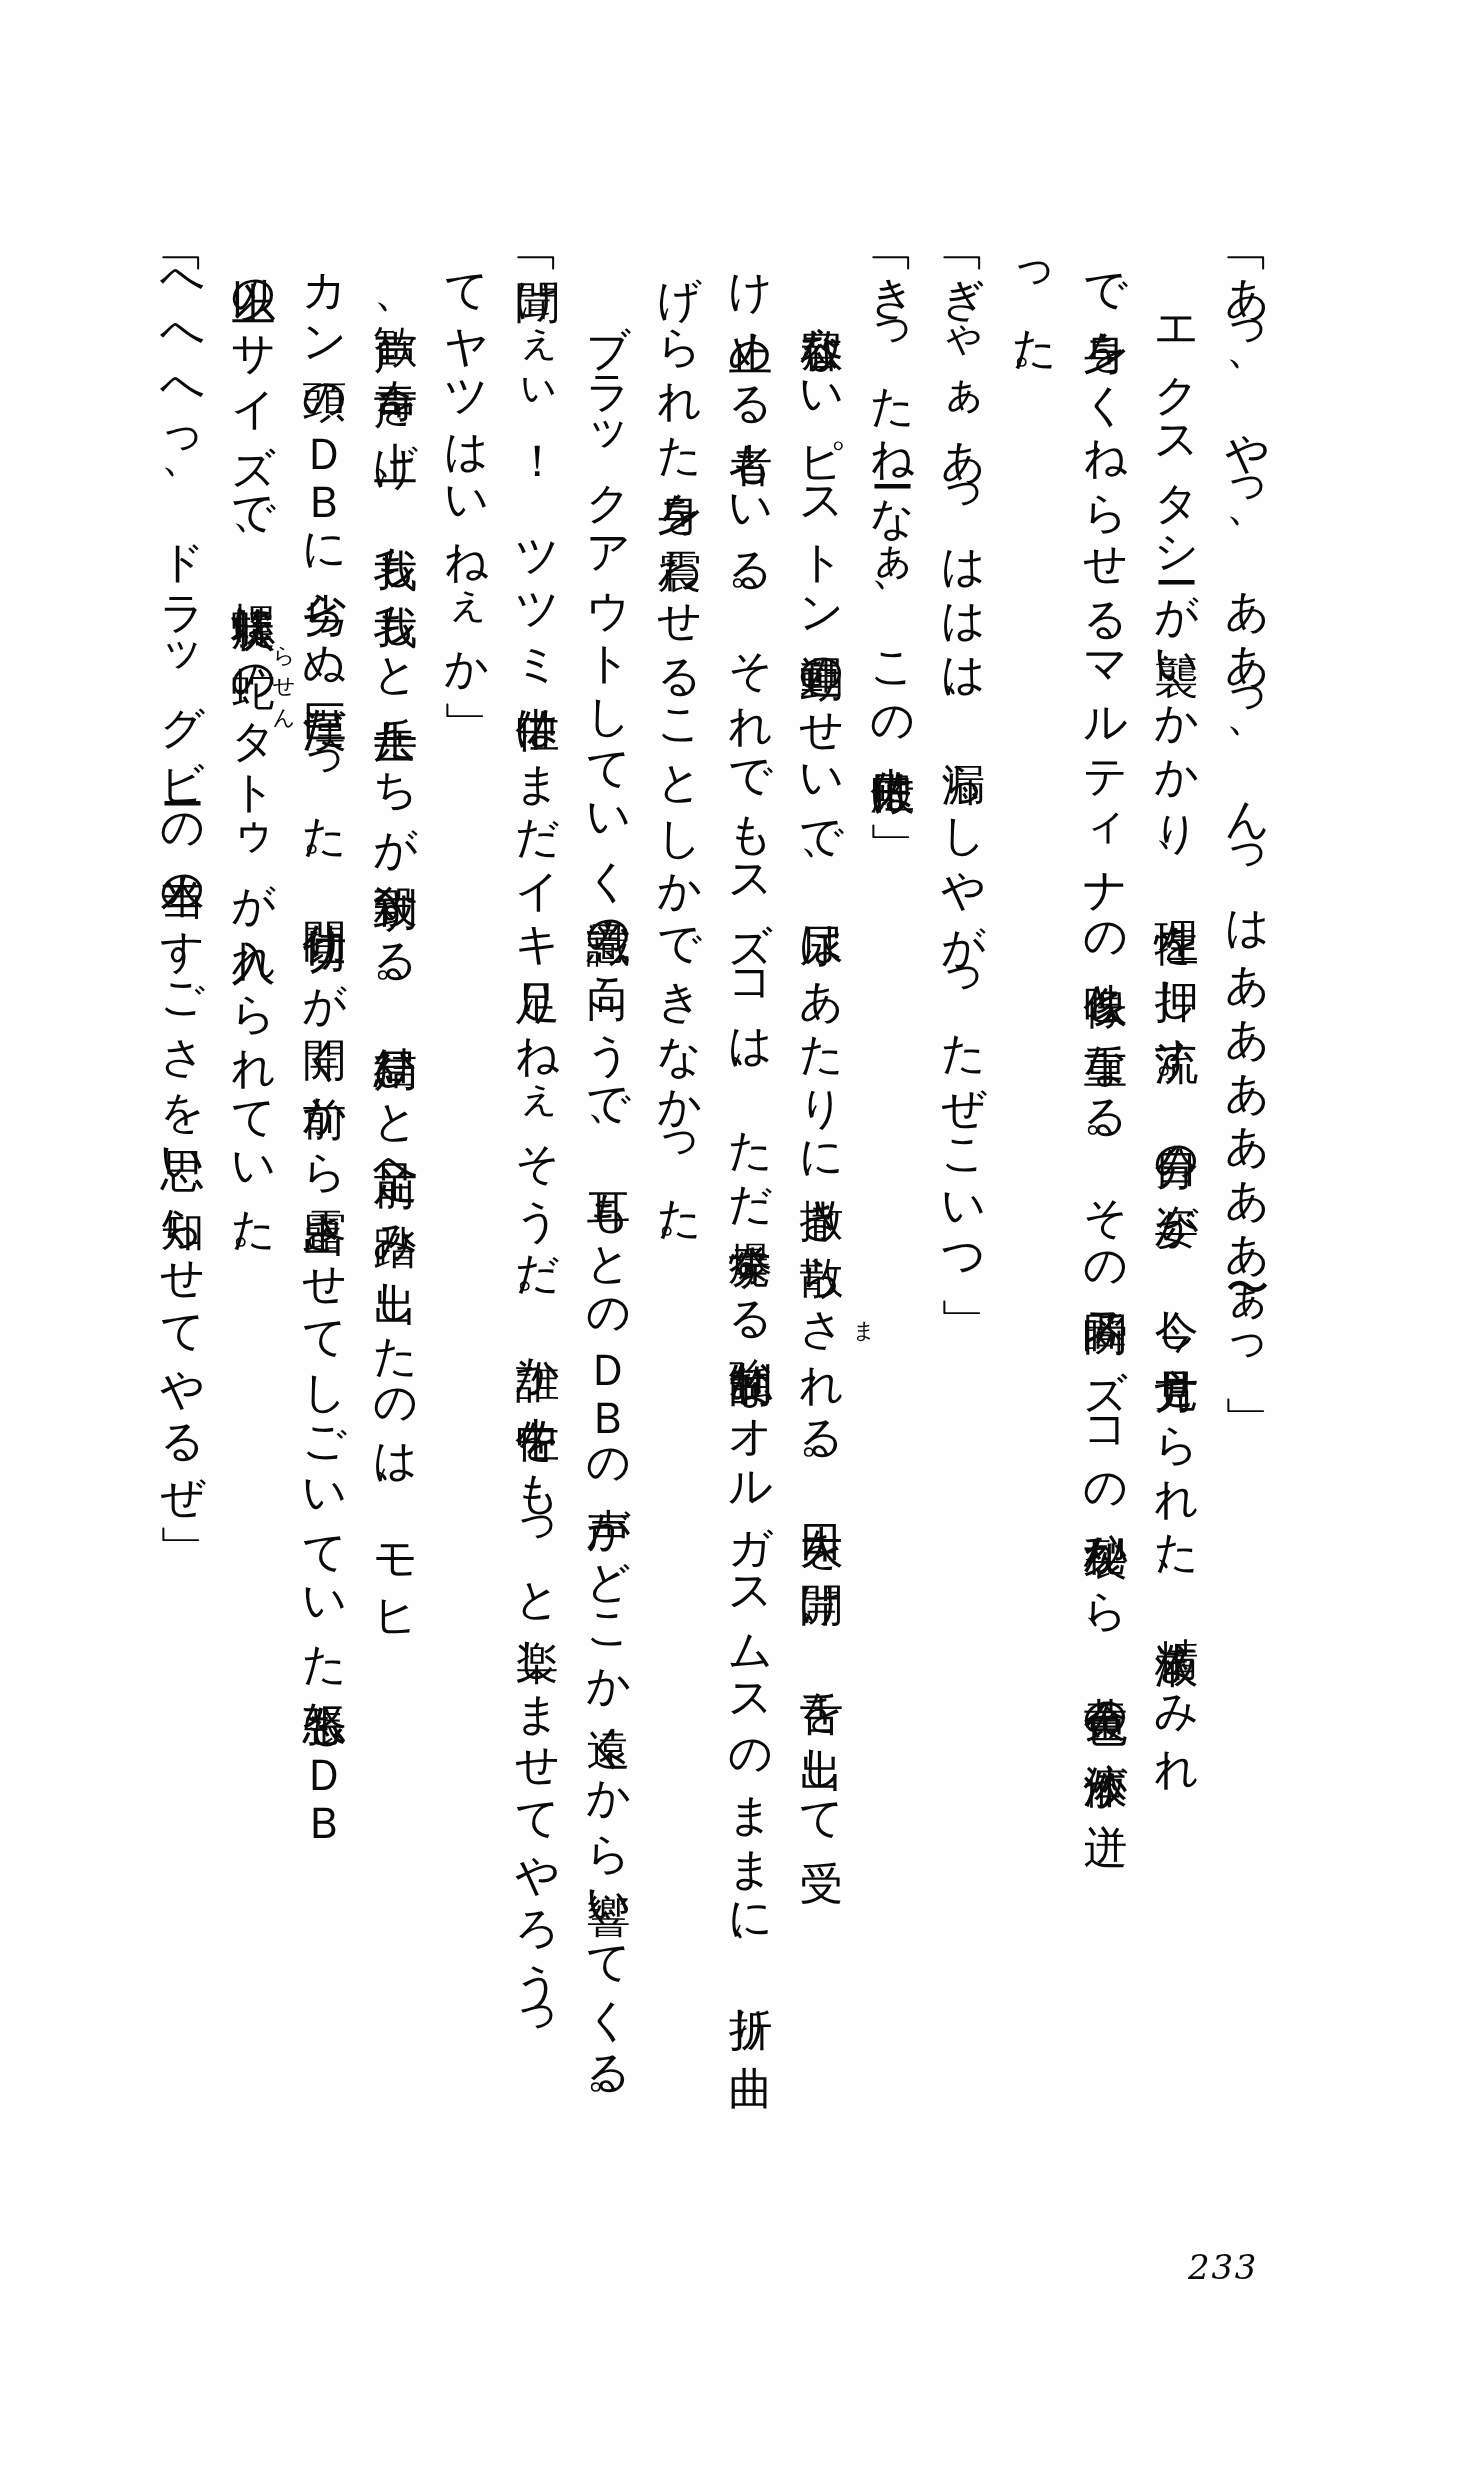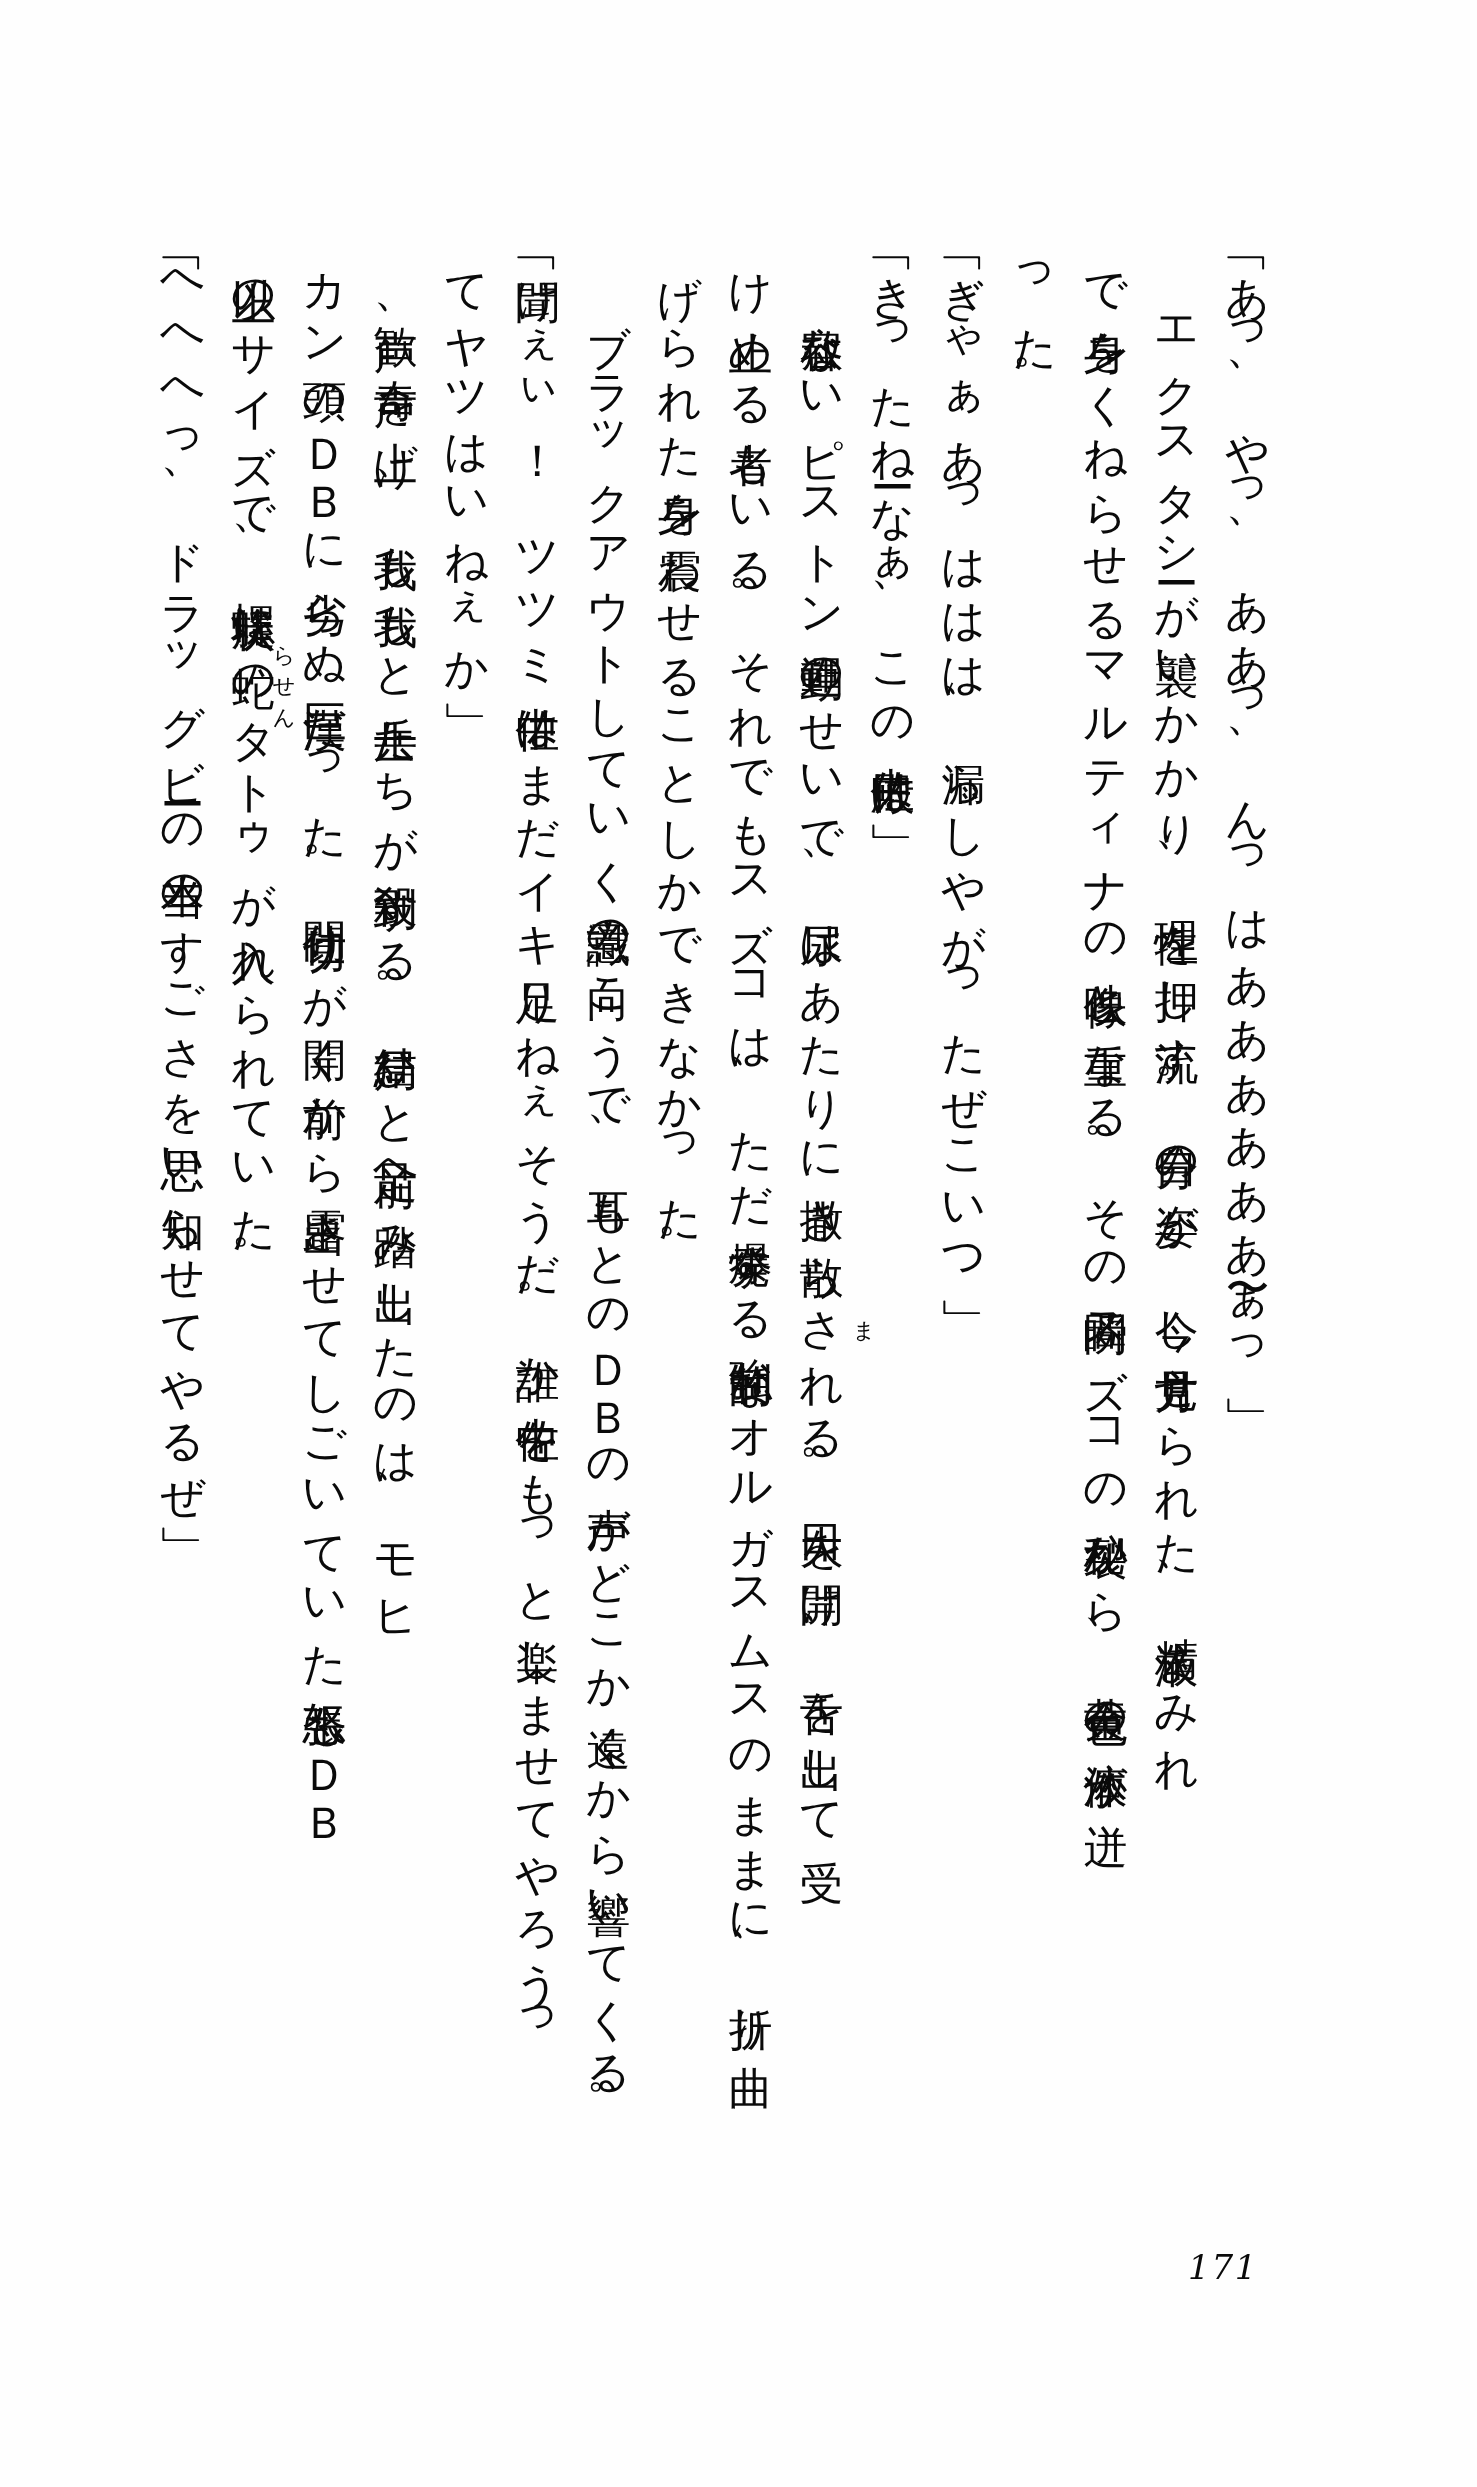--- a/index.html
+++ b/index.html
@@ -82,16 +82,16 @@
     <p class="text-line">　歓声、奇声を上げ、我も我もと兵士たちが殺到する。結局ひと足前へ踏み出したのは、モヒ</p>
     <p class="text-line">カン頭のＤＢに劣らぬ巨漢だった。間仕切りが開く前から露出させてしごいていた怒張もＤＢ</p>
     <p class="text-line">以上のサイズで、螺旋状に蛇のタトゥが入れられていた。</p>
     <p class="text-line">「へへへっ、ドラッグビーの本当のすごさを思い知らせてやるぜ」</p>
   </div>
 
   <span class="furigana furigana-ma">ま</span>
 
   <span class="furigana furigana-rasen">らせん</span>
 
-  <div class="page-number">171</div>
+  <div class="page-number">233</div>
 
 </div>
 
 
 </body></html>

